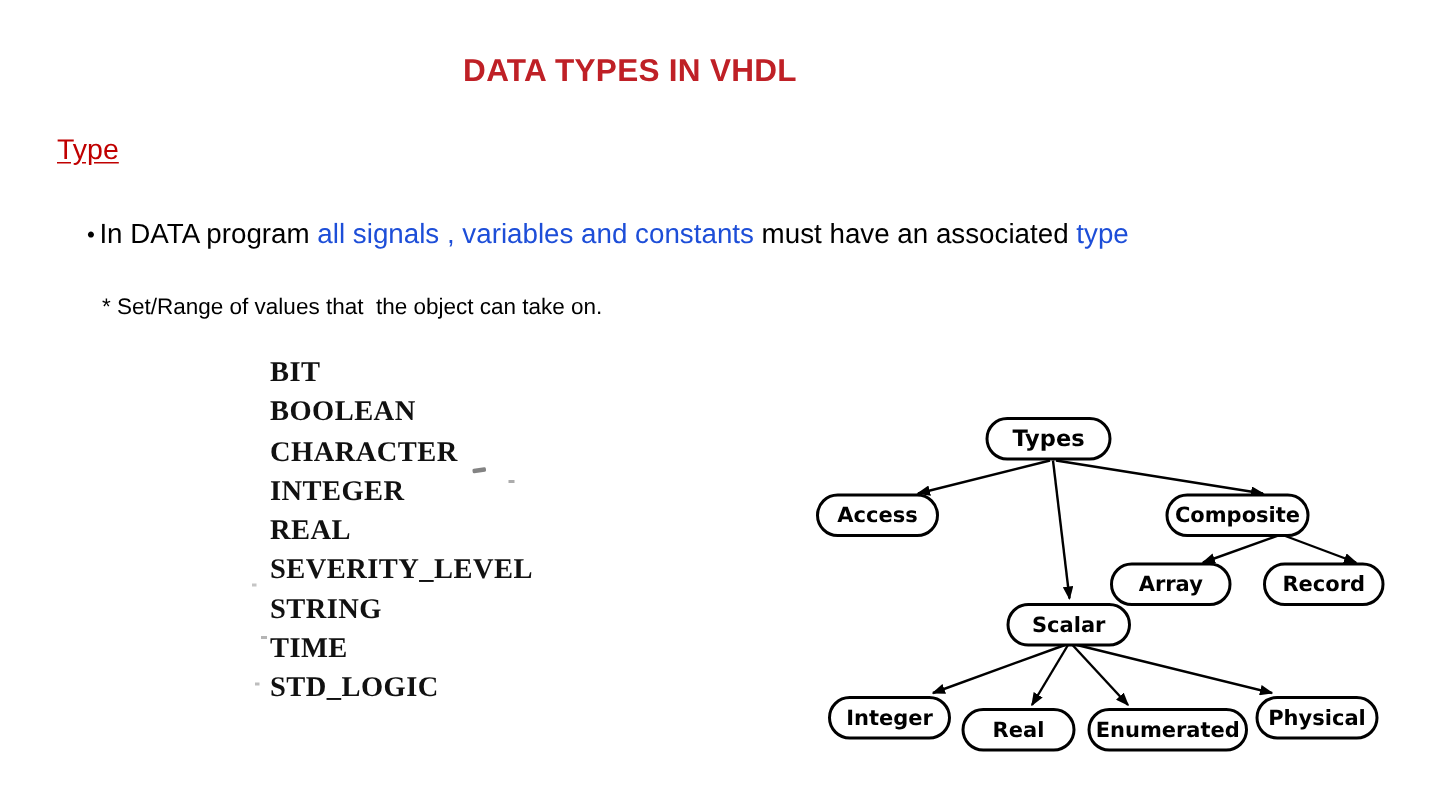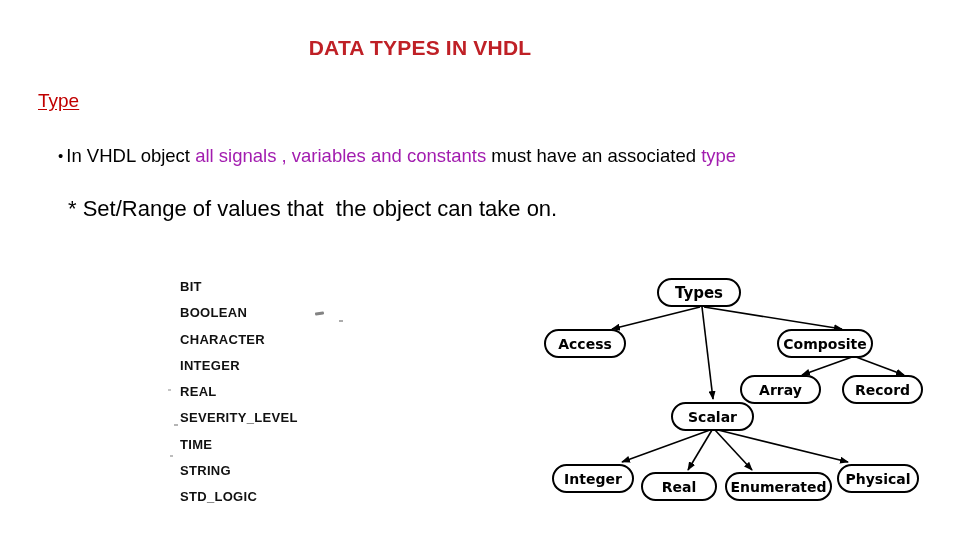--- a/index.html
+++ b/index.html
@@ -57,43 +57,42 @@
     font-size: 18.5px;
     line-height: 1.2;
     white-space: nowrap;
     color: #000000;
   }
   .bullet-dot {
     font-size: 15px;
     vertical-align: 1px;
     margin-right: 3px;
   }
-  .red { color: #a21caf; }
+  .red { color: #1d4ed8; }
 
   
   .star-line {
     position: absolute;
     left: 68px;
     top: 196px;
-    font-size: 22px;
+    font-size: 15px;
     white-space: pre;
     color: #000000;
   }
 
   
   .types-list {
     position: absolute;
     left: 180px;
     top: 236px;
-    font-family: Liberation Sans, sans-serif;
+    font-family: Liberation Serif, serif;
     font-weight: bold;
-    font-size: 13px;
+    font-size: 19px;
     letter-spacing: 0.3px;
     color: #111111;
-    margin-top: 38px;
   }
   .types-list .t-item {
     height: 26.3px;
     line-height: 26.3px;
     white-space: nowrap;
   }
 
   
   .smudge {
     position: absolute;
@@ -127,34 +126,34 @@
 </head>
 <body>
 
 <div class="slide">
 
   <div class="title">DATA TYPES IN VHDL</div>
 
   <div class="type-heading">Type</div>
 
   <div class="bullet-line">
-    <span class="bullet-dot">•</span><span>In VHDL object </span><span class="red">all signals , variables and constants</span><span> must have an associated </span><span class="red">type</span>
+    <span class="bullet-dot">•</span><span>In DATA program </span><span class="red">all signals , variables and constants</span><span> must have an associated </span><span class="red">type</span>
   </div>
 
   <div class="star-line">* Set/Range of values that  the object can take on.</div>
 
   <div class="types-list">
     <div class="t-item">BIT</div>
     <div class="t-item">BOOLEAN</div>
     <div class="t-item">CHARACTER</div>
     <div class="t-item">INTEGER</div>
     <div class="t-item">REAL</div>
     <div class="t-item">SEVERITY_LEVEL</div>
+    <div class="t-item">STRING</div>
     <div class="t-item">TIME</div>
-    <div class="t-item">STRING</div>
     <div class="t-item">STD_LOGIC</div>
   </div>
 
   <div class="smudge s1"></div>
   <div class="smudge s2"></div>
   <div class="smudge s3"></div>
   <div class="smudge s4"></div>
   <div class="smudge s5"></div>
 
   <div class="diagram">

